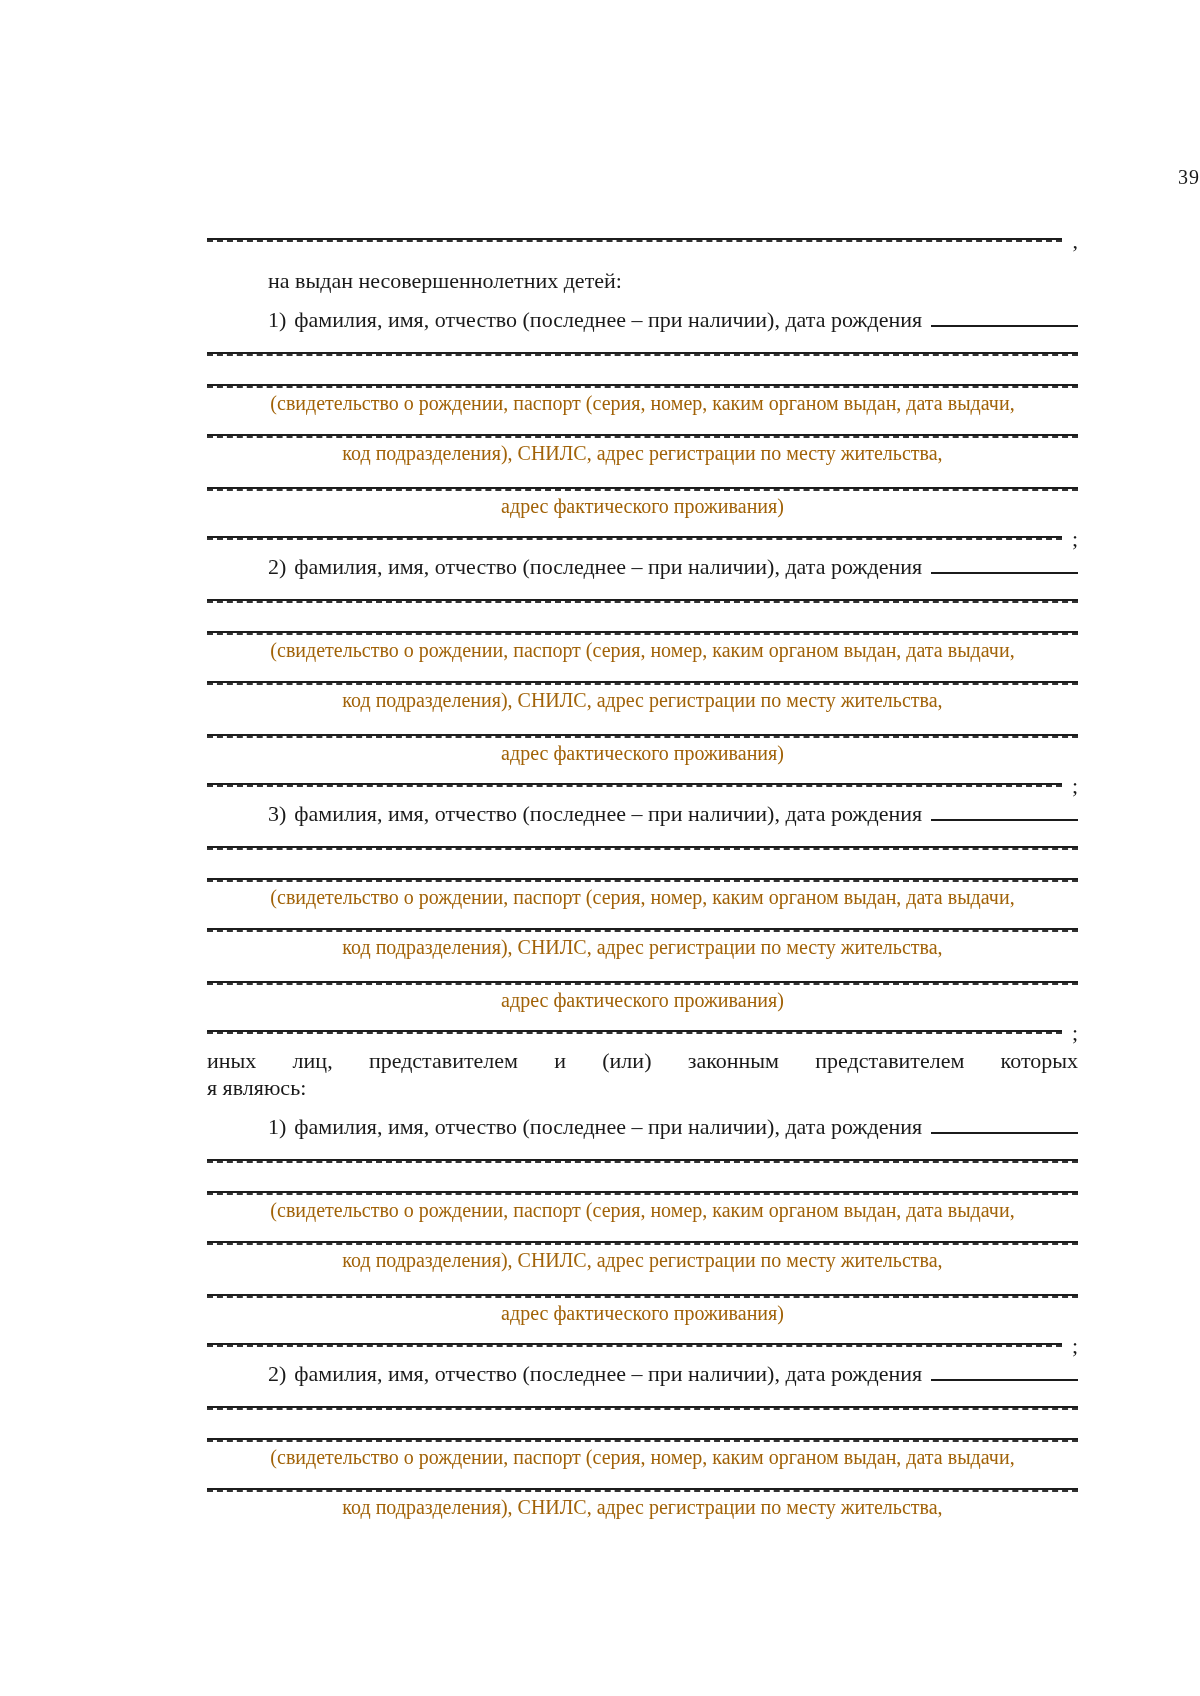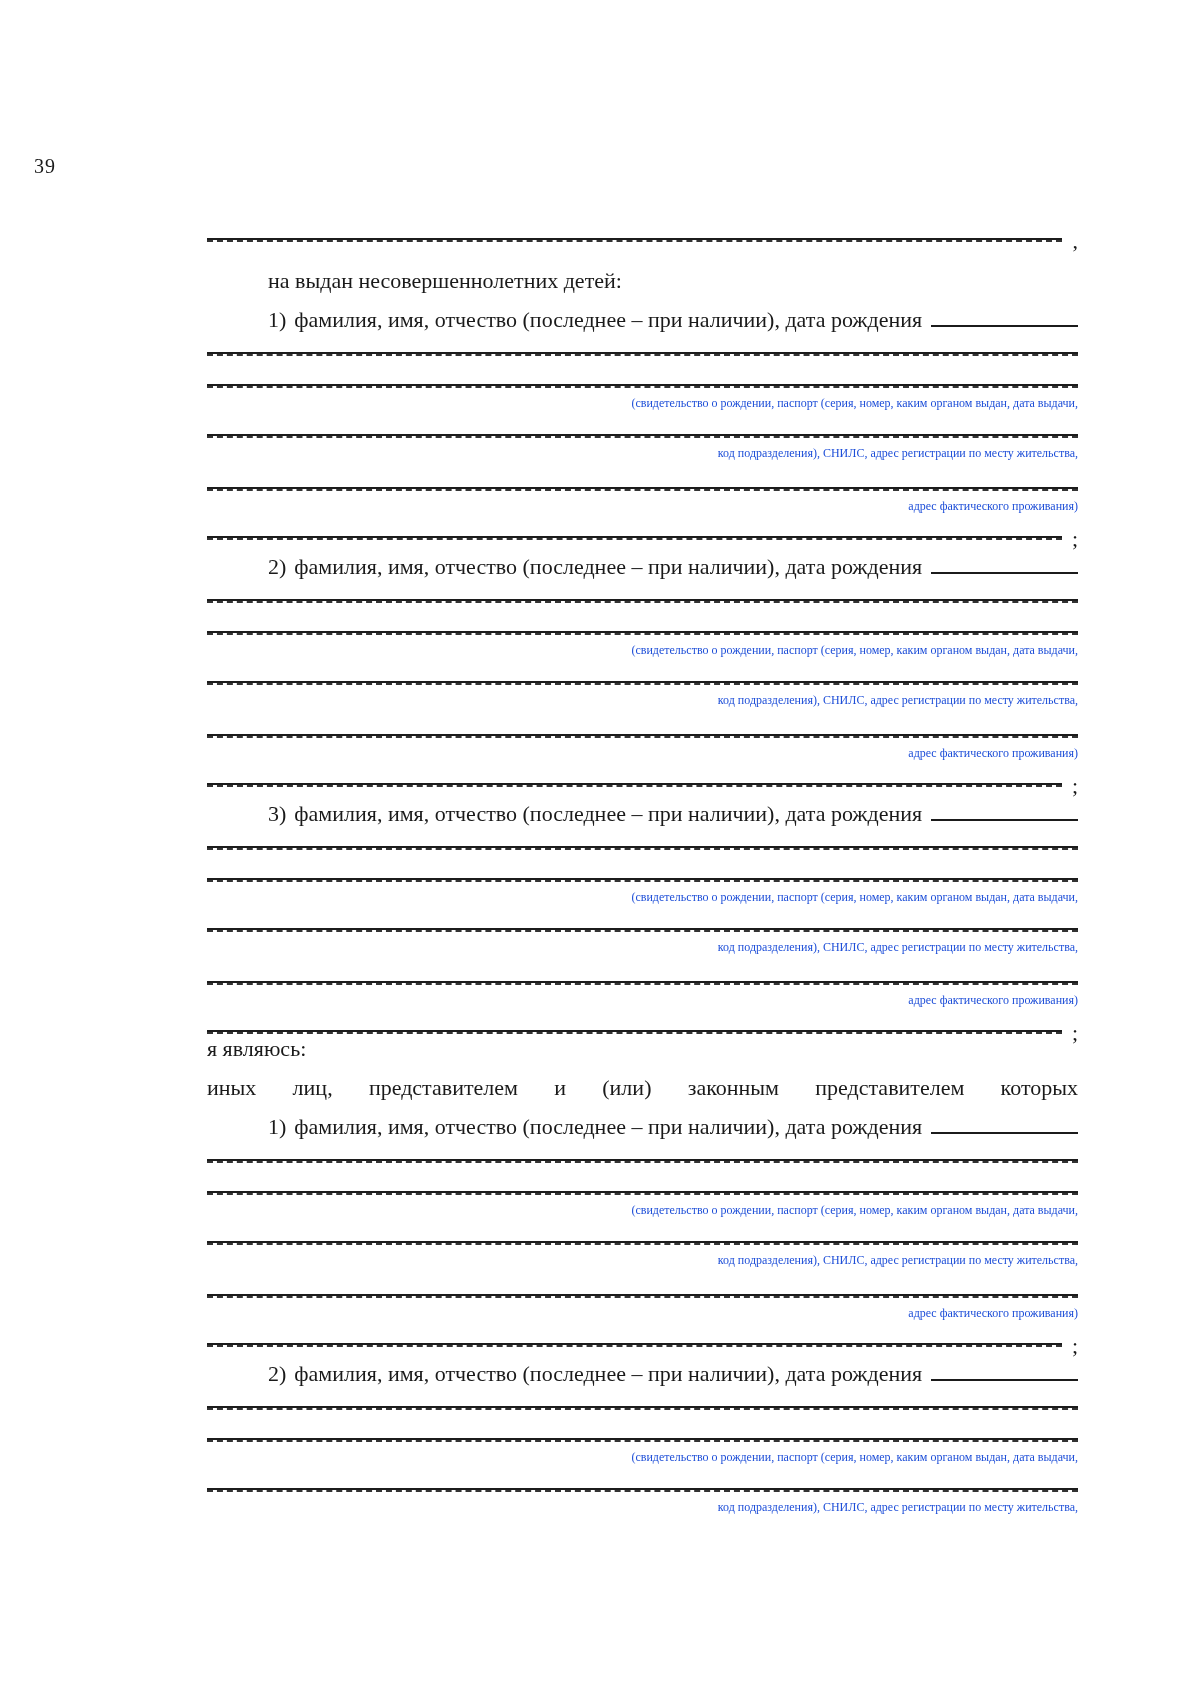--- a/index.html
+++ b/index.html
@@ -11,26 +11,26 @@
     position: relative;
     width: 1200px;
     height: 1696px;
     background: #ffffff;
     font-family: "Liberation Serif", serif;
     color: #1a1a1a;
     overflow: hidden;
   }
   .page-number {
     position: absolute;
-    top: 155px;
+    top: 166px;
     left: 0;
     width: 100%;
     box-sizing: border-box;
     padding-left: 34px;
-    text-align: left;
+    text-align: right;
     font-size: 20px;
     letter-spacing: 1px;
   }
   .content {
     position: absolute;
     left: 207px;
     top: 238px;
     width: 871px;
   }
   
@@ -85,24 +85,24 @@
   }
   .entry-heading .num { margin-right: 8px; }
   .head-fill {
     flex: 1 1 auto;
     min-width: 28px;
     margin-left: 9px;
     border-bottom: 2px solid #1b1b1b;
   }
   .caption {
     margin-top: 4px;
-    font-size: 12px;
+    font-size: 20px;
     line-height: 20px;
-    text-align: right;
-    color: #1d4ed8;
+    text-align: center;
+    color: #a16207;
   }
   .r1 { margin-top: 19px; }
   .r2 { margin-top: 27px; }
   .r3 { margin-top: 21px; }
   .r4 { margin-top: 24px; }
   .r5 { margin-top: 20px; }
 </style>
 </head>
 <body>
 
@@ -192,22 +192,22 @@
       <div class="rule-row r4">
           <div class="rule"></div>
         </div>
       <div class="caption">адрес фактического проживания)</div>
       <div class="rule-row r5 tailed">
         <div class="rule"></div>
         <span class="tail">;</span>
       </div>
     </div>
 
+    <div class="para justify-line">иных лиц, представителем и (или) законным представителем которых</div>
     <div class="para" style="margin-top:0;">я являюсь:</div>
-    <div class="para justify-line">иных лиц, представителем и (или) законным представителем которых</div>
 
     <div class="entry">
       <div class="entry-heading">
         <span class="num">1)</span>
         <span>фамилия, имя, отчество (последнее – при наличии), дата рождения</span>
         <span class="head-fill"></span>
       </div>
       <div class="rule-row r1">
           <div class="rule"></div>
         </div>

